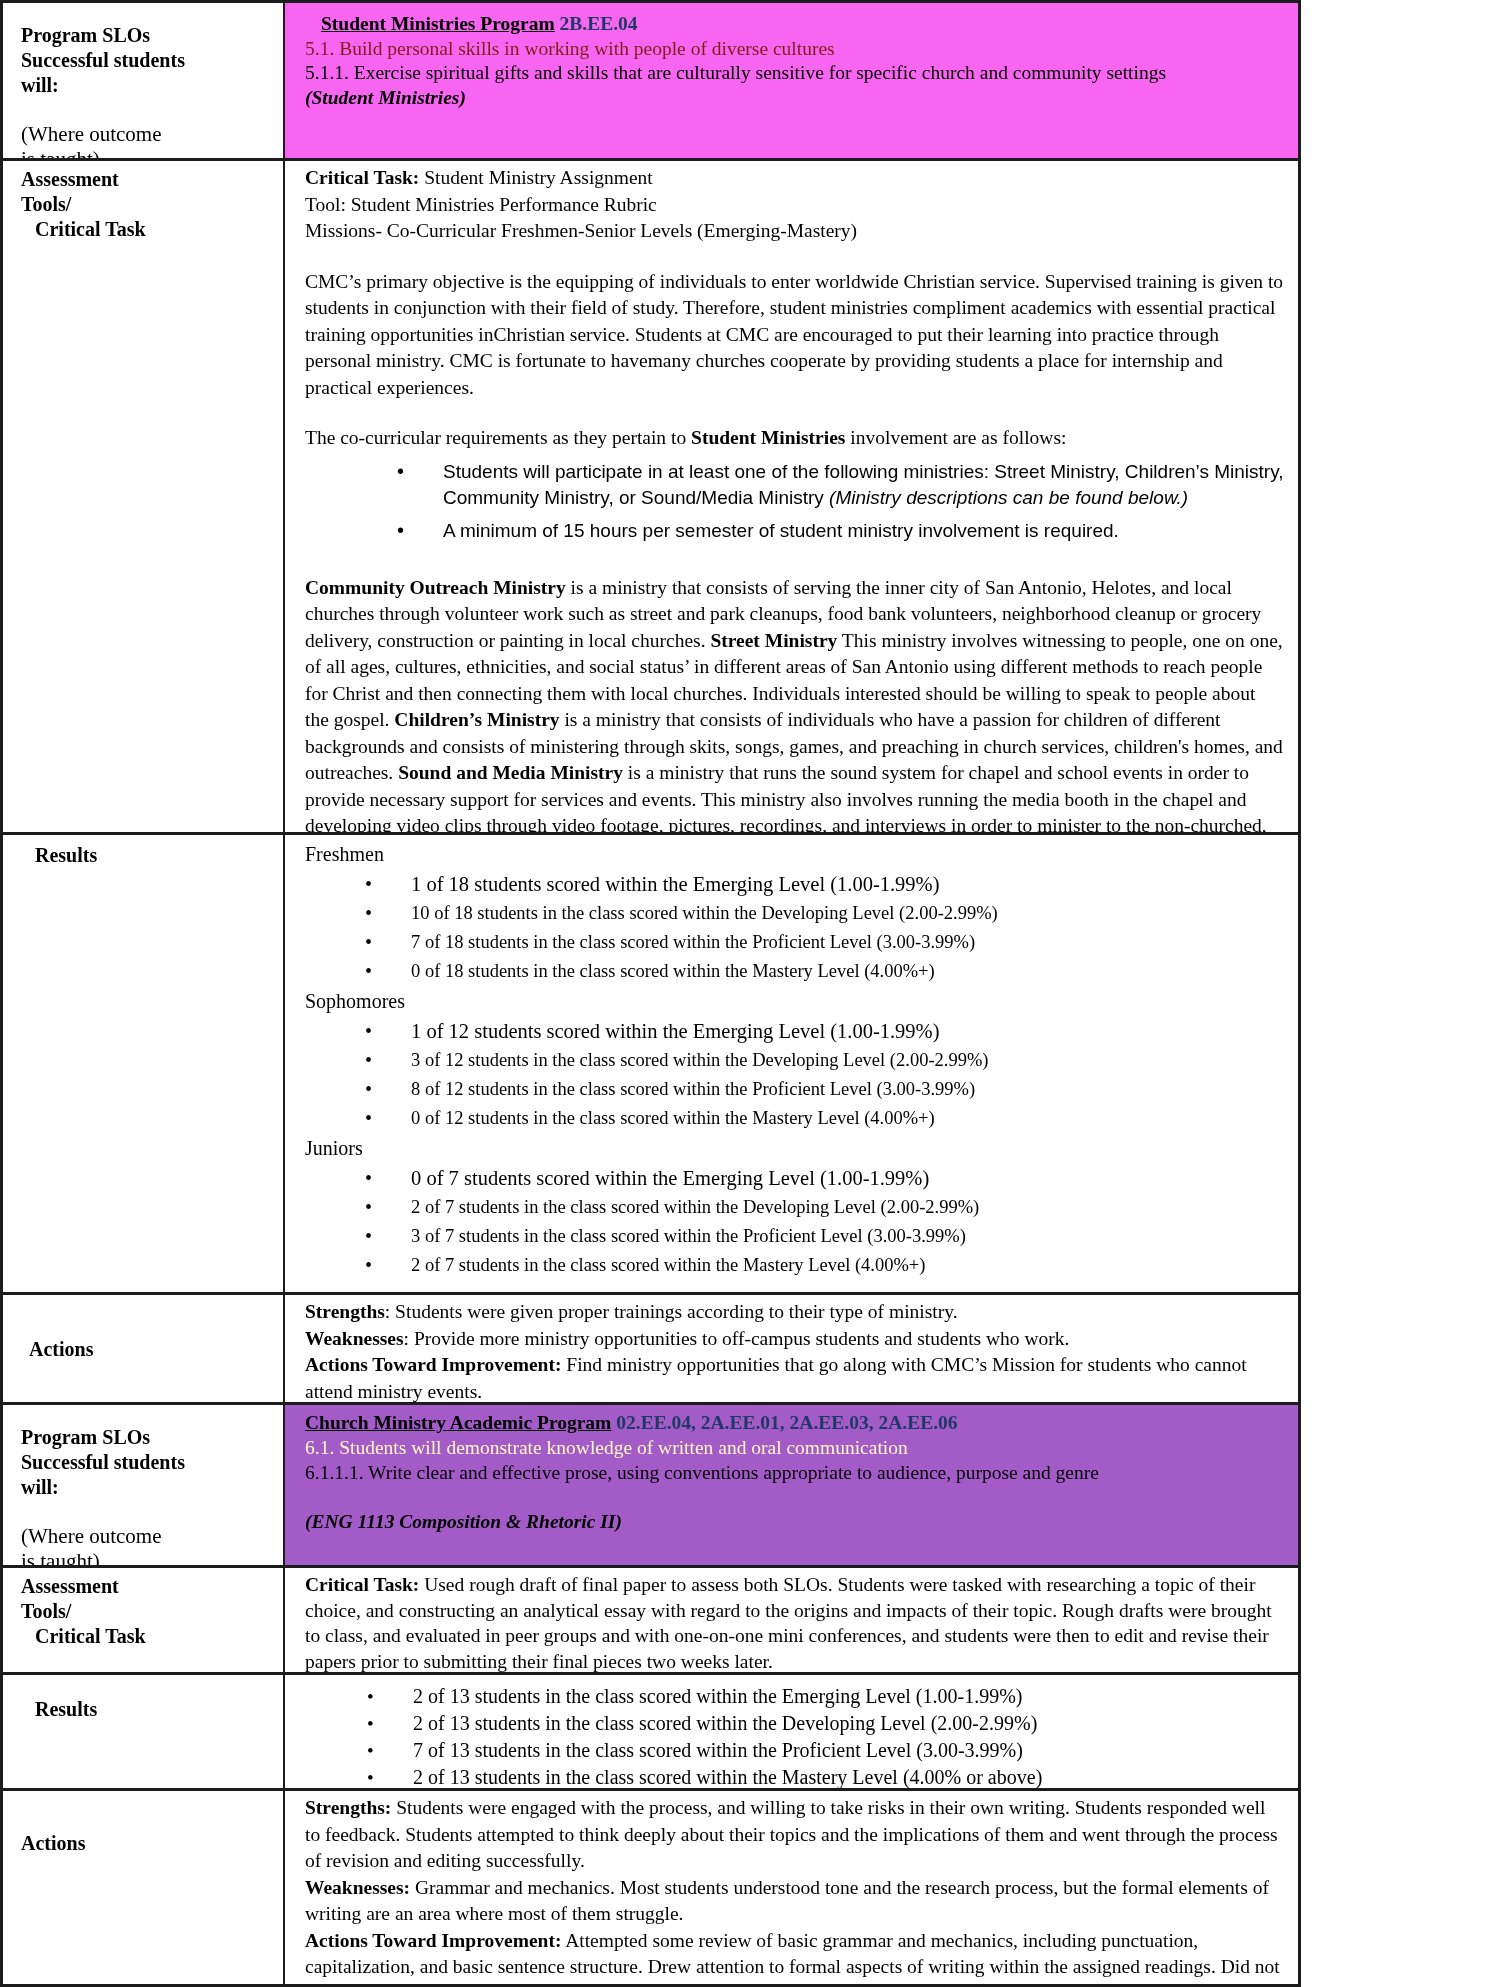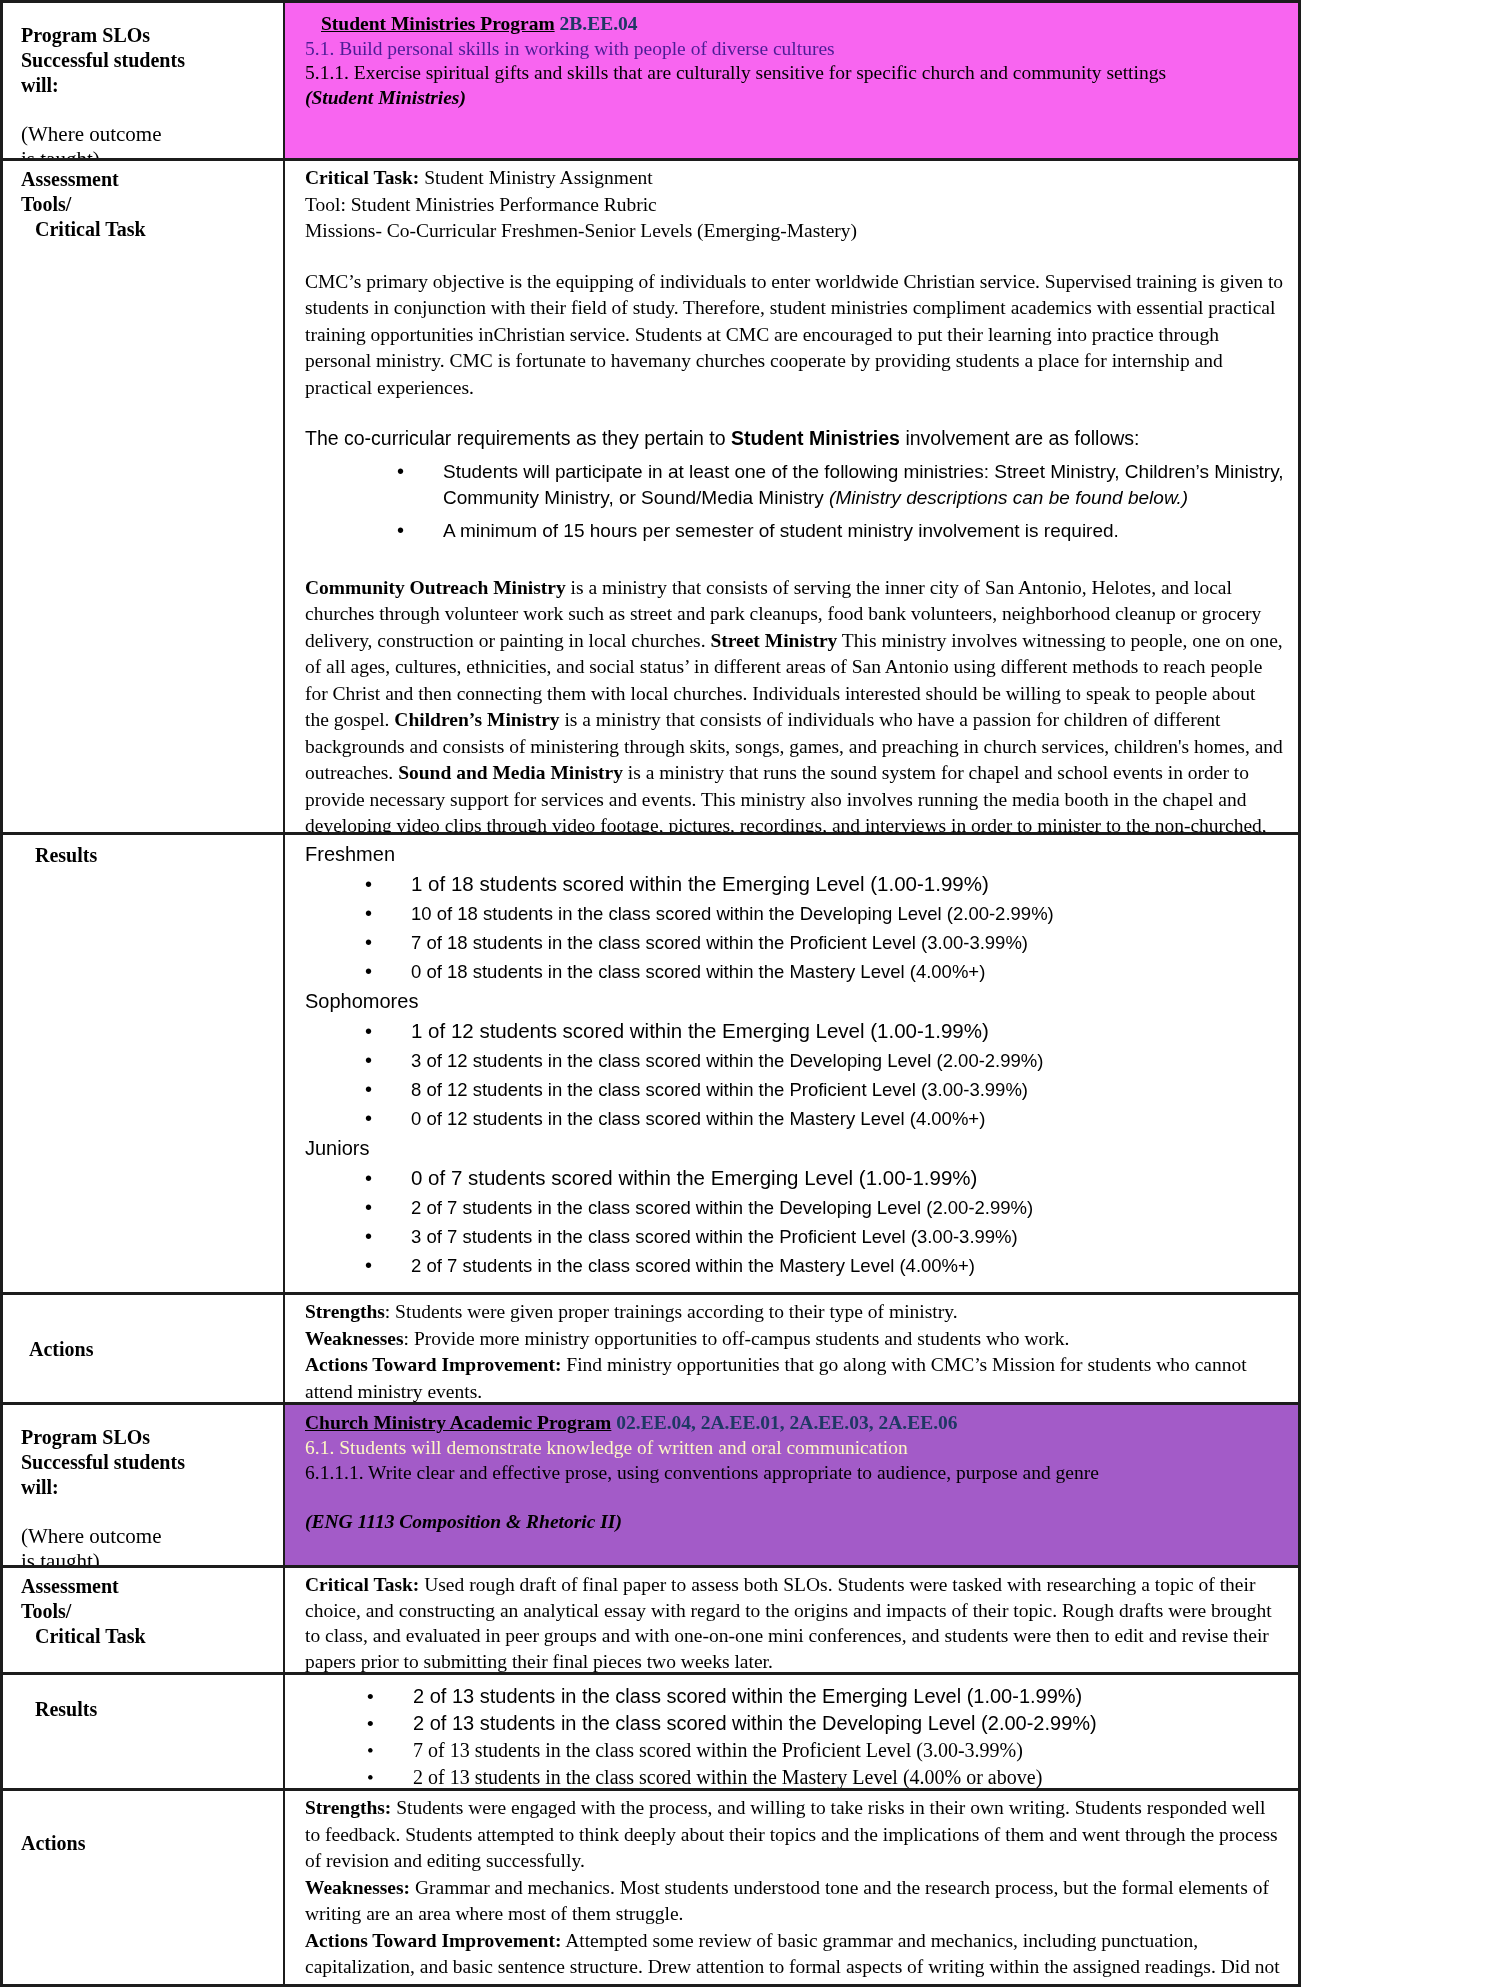--- a/index.html
+++ b/index.html
@@ -15,27 +15,27 @@
   .r3 .cell-l{padding-left:32px;padding-top:8px}
   .r4 .cell-l{padding-left:26px;padding-top:42px}
   .r7 .cell-l{padding-left:32px;padding-top:22px}
   .r8 .cell-l{padding-left:18px;padding-top:40px}
   .where{margin-top:24px;font-weight:normal;font-size:21px}
   .ind{padding-left:14px}
   .bold{font-weight:bold}
   .ital{font-style:italic}
   .u{text-decoration:underline}
   .navy{color:#1F3864}
-  .blue1{color:#4c1d95}
+  .blue1{color:#7f1d1d}
   .blue2{color:#fef9c3}
   .bg1{background:#F865F0}
   .bg2{background:#A35BC8}
   .hdr{line-height:24.5px;padding-top:9px}
   .hdr .ptitle1{padding-left:16px}
-  .sans{font-family:Liberation Sans, sans-serif}
+  .sans{font-family:Liberation Serif, serif}
   .serif{font-family:"Liberation Serif",serif}
   .sp{height:24px}
   .req-list{list-style:none;padding-left:92px;font-family:"Liberation Sans",sans-serif;font-size:19px;line-height:26px}
   .req-li{position:relative;padding-left:46px;margin:7px 0}
   .req-li::before{content:"\2022";position:absolute;left:0;top:-1px;font-size:20px}
   .res{padding-top:4px}
   .grp-name{font-size:20px;line-height:30px}
   .blist{list-style:none;padding-left:60px}
   .bli{position:relative;padding-left:46px;font-size:18.5px;line-height:29px}
   .bli.big{font-size:20.5px;line-height:30px}

